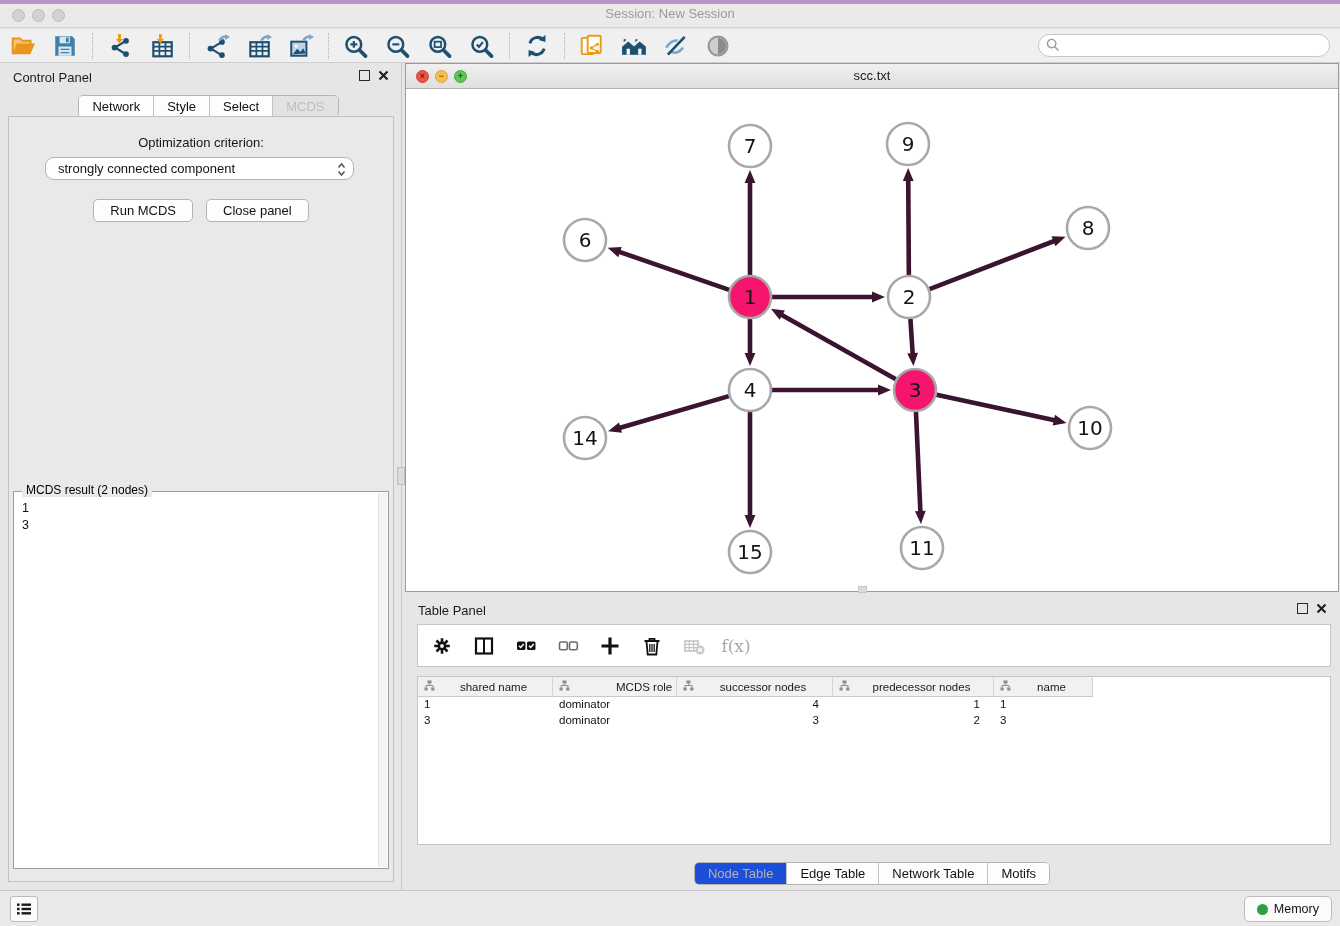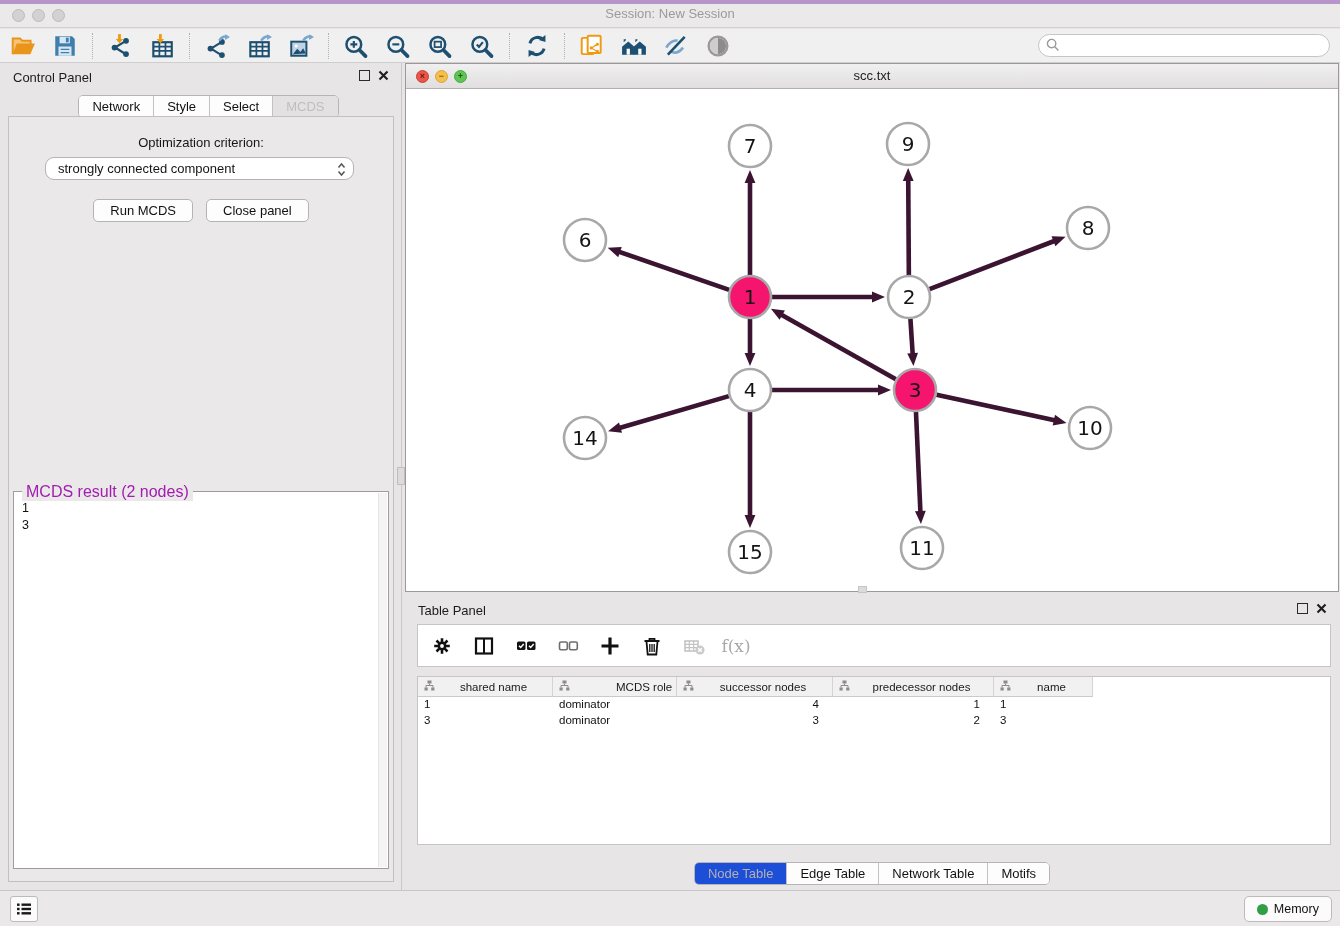--- a/index.html
+++ b/index.html
@@ -42,21 +42,21 @@
   .seg .seg-tab.active { background:#e3e1e2; color:#c0bebf; }
 
   .cp-body { position:absolute; left:8px; top:53px; width:386px; height:766px; background:#eae8e9; border:1px solid #c2c0c1; }
   .opt-label { position:absolute; left:0; top:18px; width:100%; text-align:center; font-size:13px; color:#161616; }
   .criterion { position:absolute; left:36px; top:40px; width:309px; height:23px; background:#fff; border:1px solid #b5b3b4; border-radius:9px; font-size:13px; color:#141414; display:flex; align-items:center; padding-left:12px; }
   .criterion .stepper { position:absolute; right:7px; top:4px; }
   .cp-buttons { position:absolute; left:0; top:82px; width:100%; display:flex; justify-content:center; gap:13px; }
   .push-btn { background:#fdfdfd; border:1px solid #b5b3b4; border-radius:5px; font-size:13px; color:#111; padding:3px 16px; font-family:"Liberation Sans",sans-serif; }
 
   .result-box { position:absolute; left:4px; top:374px; width:376px; height:378px; border:1px solid #9e9c9d; background:#fff; }
-  .result-legend { position:absolute; left:8px; top:-9px; background:#eae8e9; padding:0 4px; font-size:16px; color:#a21caf; }
+  .result-legend { position:absolute; left:8px; top:-9px; background:#eae8e9; padding:0 4px; font-size:12px; color:#000000; }
   .result-lines { position:absolute; left:8px; top:8px; font-size:12.5px; color:#111; line-height:17px; }
   .result-scroll { position:absolute; right:1px; top:1px; width:9px; height:calc(100% - 2px); background:#f4f4f4; border-left:1px solid #e4e4e4; }
 
   .v-grip { position:absolute; left:397px; top:404px; width:8px; height:18px; background:#dcdadb; border:1px solid #c0bebf; }
   .h-grip { position:absolute; left:858px; top:523px; width:9px; height:7px; background:#dcdadb; border:1px solid #c6c4c5; }
 
   
   .net-frame { position:absolute; left:405px; top:0; width:934px; height:529px; border:1px solid #9b999a; background:#fff; }
   .net-titlebar { position:relative; height:25px; background:linear-gradient(#f1f0f0,#e0dedf); border-bottom:1px solid #b1afb0; }
   .net-title { position:absolute; left:0; top:4px; width:100%; text-align:center; font-size:13px; color:#1d1d1d; }

